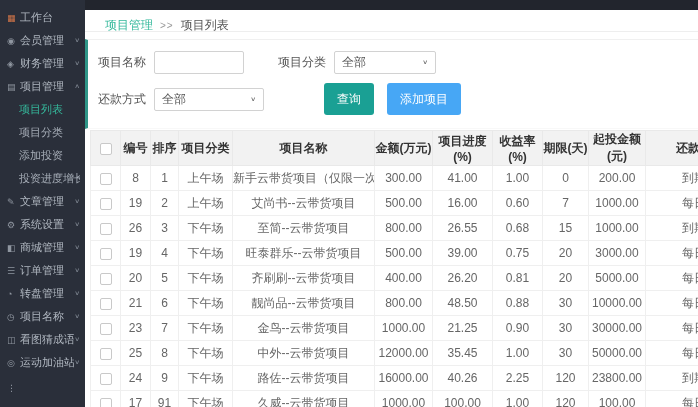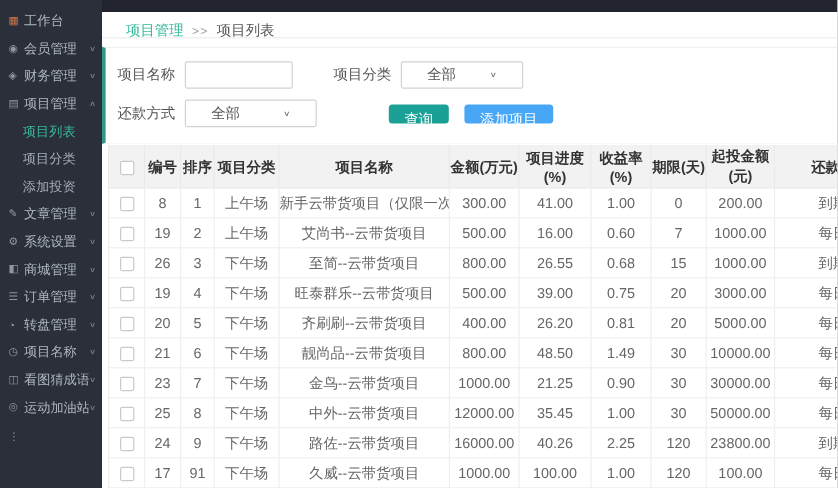--- a/index.html
+++ b/index.html
@@ -23,25 +23,25 @@
   
   .content { position:absolute; left:85px; top:10px; right:0; bottom:0; background:#fff; font-size:12px; z-index:1; }
   .breadcrumb { height:22px; line-height:30px; padding-left:20px; border-bottom:1px solid #eeeeee; color:#555; font-size:12px; }
   .breadcrumb .sec { color:var(--accent-teal,#35b99c); margin-right:7px; }
   .breadcrumb .sep { color:#999; font-size:10px; margin-right:7px; letter-spacing:1px; }
 
   .filter-panel { margin-top:7px; border-top:1px solid #f0f0f0; border-bottom:1px solid #f8f8f8; border-left:3px solid var(--panel-border,#2f9688); padding:11px 0 4px 10px; }
   .frow { display:flex; align-items:center; margin-bottom:9px; }
   .flabel { width:56px; color:#555; font-size:12px; flex:none; }
   .tinput { width:90px; height:23px; border:1px solid #d2d2d2; border-radius:2px; padding:0 5px; font-size:12px; color:#555; outline:none; font-family:inherit; }
-  .select { width:102px; height:23px; border:1px solid #d2d2d2; border-radius:2px; display:flex; align-items:center; justify-content:space-between; padding:0 21px; color:#555; cursor:pointer; background:#fff; }
+  .select { width:102px; height:23px; border:1px solid #d2d2d2; border-radius:2px; display:flex; align-items:center; justify-content:space-between; padding:0 7px; color:#555; cursor:pointer; background:#fff; }
   .select .chev { font-size:8px; color:#666; transform:scaleY(.75); }
   .gap { margin-left:34px; }
   .btns { margin-left:60px; display:flex; }
-  .btn { height:16px; line-height:24px; padding:0 13px; border:none; border-radius:3px; color:#fff; font-size:12px; margin-right:13px; cursor:pointer; font-family:inherit; }
+  .btn { height:32px; line-height:24px; padding:0 13px; border:none; border-radius:3px; color:#fff; font-size:12px; margin-right:13px; cursor:pointer; font-family:inherit; }
   .btn-search { background:var(--button-search,#1aa094); }
   .btn-add { background:var(--button-add,#47a7f5); }
   .btn-del { background:var(--button-delete,#c9493b); }
 
   .table-wrap { margin-left:5px; width:608px; overflow:hidden; margin-top:1px; }
   table { border-collapse:collapse; table-layout:fixed; width:670px; font-size:12px; }
   th { background:#f2f2f2; font-weight:700; color:#333; height:27px; border:1px solid #e9e9e9; text-align:center; font-size:12px; }
   td { height:25px; text-align:center; color:#666; border:1px solid #efefef; overflow:hidden; white-space:nowrap; }
   td.repay, th.repay { text-align:left; padding-left:36px; }
   th.repay { padding-left:30px; }
@@ -75,20 +75,23 @@
           <span class="nav-arrow">∧</span>
         </div>
         <div class="nav-item sub active">
           <span class="nav-label">项目列表</span>
         </div>
         <div class="nav-item sub">
           <span class="nav-label">项目分类</span>
         </div>
         <div class="nav-item sub">
           <span class="nav-label">添加投资</span>
+        </div>
+        <div class="nav-item sub">
+          <span class="nav-label">投资进度增长</span>
         </div>
         <div class="nav-item">
           <span class="nav-icon">✎</span>
           <span class="nav-label">文章管理</span>
           <span class="nav-arrow">∨</span>
         </div>
         <div class="nav-item">
           <span class="nav-icon">⚙</span>
           <span class="nav-label">系统设置</span>
           <span class="nav-arrow">∨</span>
@@ -254,21 +257,21 @@
               <td class="repay">每日返息</td>
             </tr>
             <tr>
               <td><span class="cb"></span></td>
               <td>21</td>
               <td>6</td>
               <td>下午场</td>
               <td>靓尚品--云带货项目</td>
               <td>800.00</td>
               <td>48.50</td>
-              <td>1.49</td>
+              <td>0.88</td>
               <td>30</td>
               <td>10000.00</td>
               <td class="repay">每日返息</td>
             </tr>
             <tr>
               <td><span class="cb"></span></td>
               <td>23</td>
               <td>7</td>
               <td>下午场</td>
               <td>金鸟--云带货项目</td>

